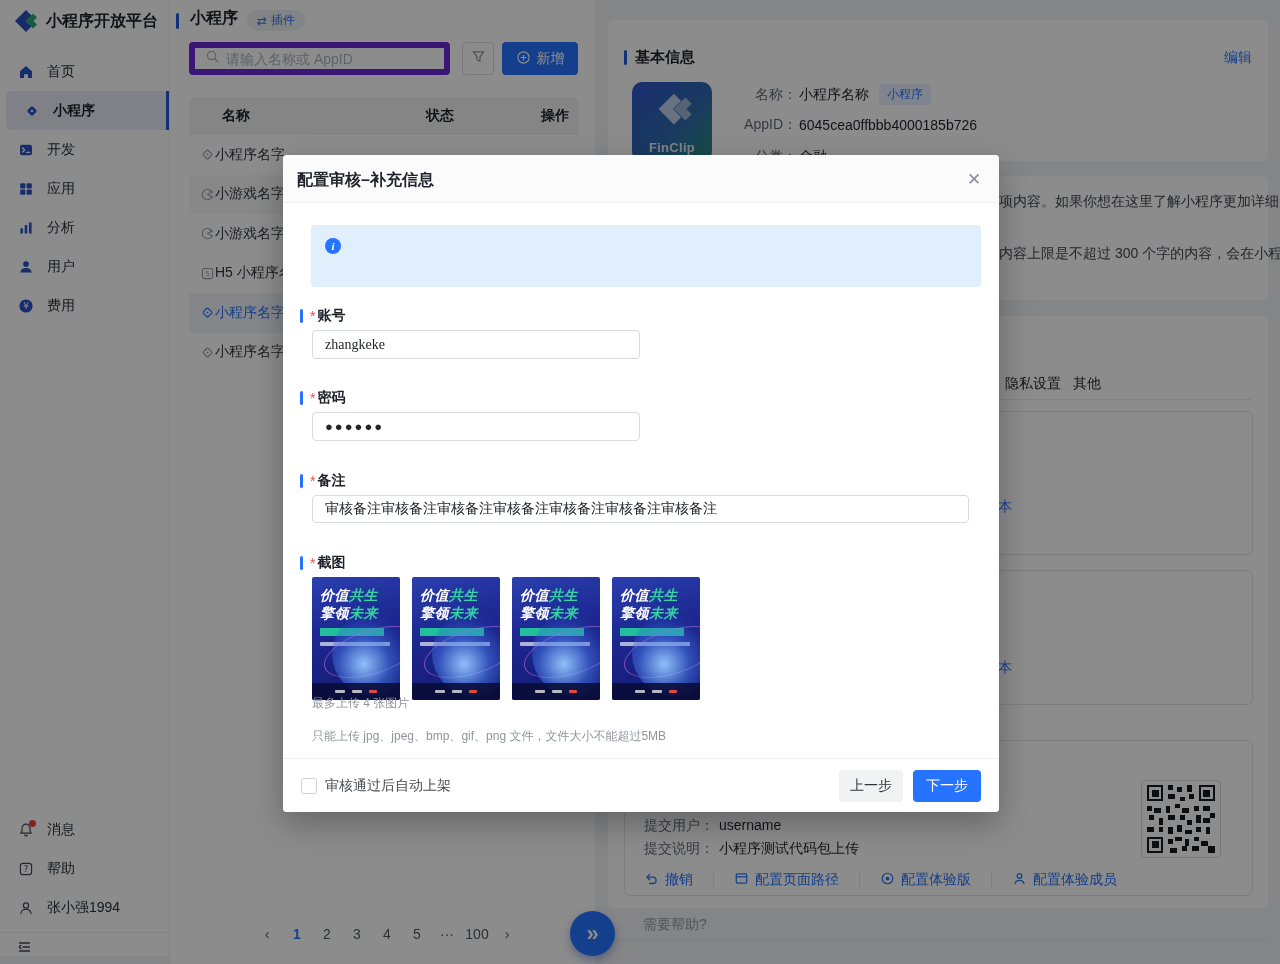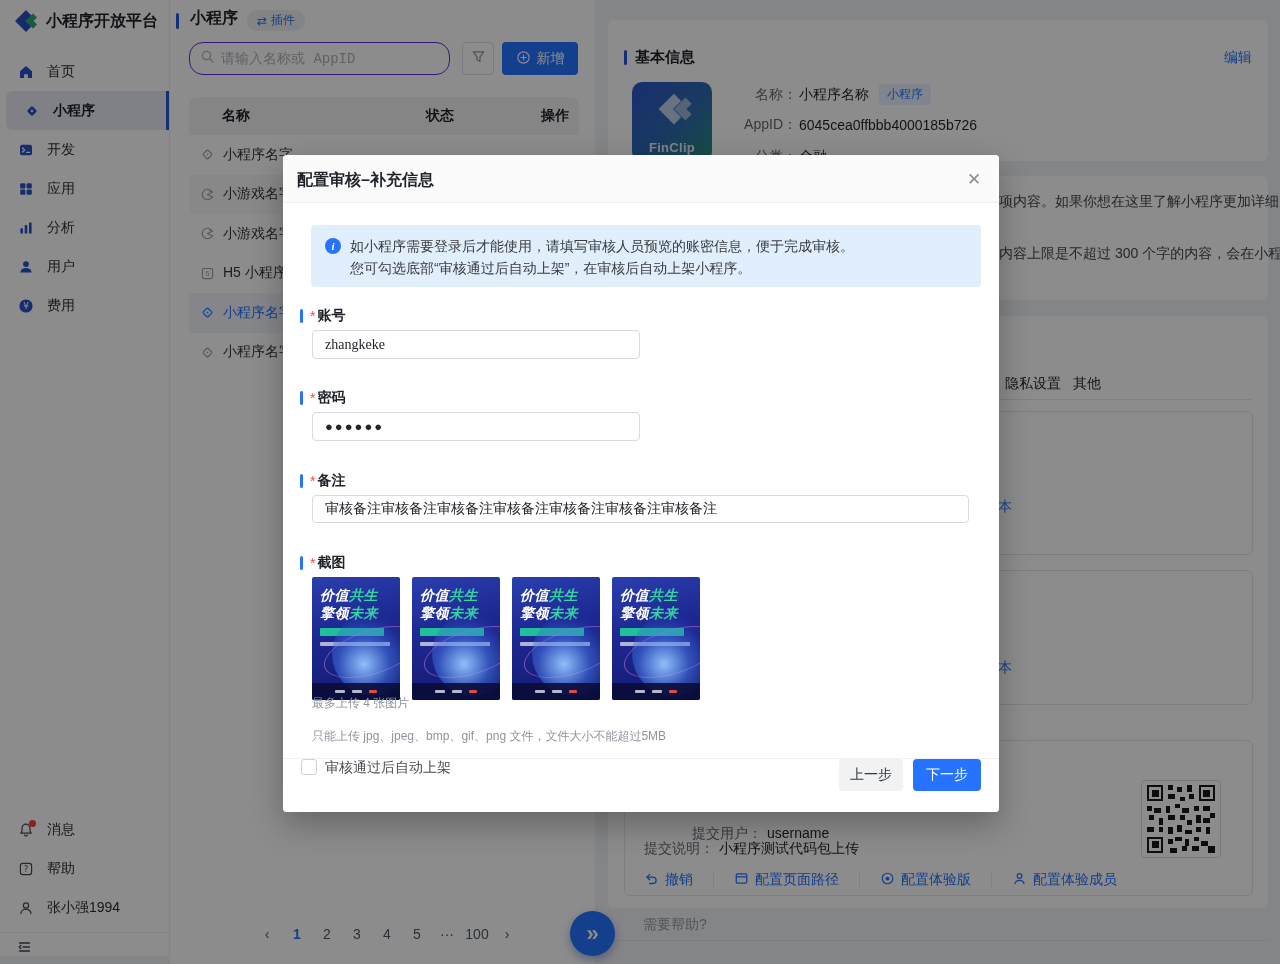--- a/index.html
+++ b/index.html
@@ -19,30 +19,30 @@
   .nav-bottom { position:absolute; top:810px; left:0; right:0; }
   .bell-wrap { position:relative; width:16px; height:16px; flex:0 0 16px; }
   .red-dot { position:absolute; right:-2px; top:-2px; width:7px; height:7px; border-radius:50%; background:#f0413c; }
   .collapse-row { position:absolute; top:932px; left:0; right:0; height:32px; display:flex; align-items:center; padding-left:16px; border-top:1px solid #f0f1f3; cursor:pointer; }
 
   
   .list-panel { position:absolute; left:170px; top:0; width:425px; height:964px; background:#fff; z-index:1; }
   .pt-bar { position:absolute; left:6px; top:13px; width:3px; height:16px; background:#2456d9; border-radius:2px; }
   .page-title { position:absolute; left:20px; top:8px; font-size:16px; font-weight:bold; color:#1f2329; }
   .plugin-pill { position:absolute; left:77px; top:10px; height:21px; padding:0 10px; border-radius:11px; background:#eef0f3; display:flex; align-items:center; gap:4px; font-size:12px; color:#2673ff; cursor:pointer; }
-  .search-box { position:absolute; left:19px; top:42px; width:261px; height:33px; border:1px solid #6d28d9; border-radius:14px; display:flex; align-items:center; padding:0 10px; gap:6px; background:#fff;font-family:Liberation Mono, monospace; }
+  .search-box { position:absolute; left:19px; top:42px; width:261px; height:33px; border:6px solid #6d28d9; border-radius:4px; display:flex; align-items:center; padding:0 10px; gap:6px; background:#fff; }
   .search-box input { border:none; outline:none; width:100%; font-size:14px; color:#33363c; font-family:inherit; }
   .search-box input::placeholder { color:#aeb2b9; }
   .filter-btn { position:absolute; left:292px; top:42px; width:32px; height:33px; border:1px solid #dcdfe6; border-radius:4px; display:flex; align-items:center; justify-content:center; background:#fff; cursor:pointer; }
   .add-btn { position:absolute; left:332px; top:42px; width:76px; height:33px; border:none; border-radius:4px; background:#2673ff; color:#fff; font-size:14px; display:flex; align-items:center; justify-content:center; gap:6px; cursor:pointer; font-family:inherit; }
   .tbl-head { position:absolute; left:19px; top:97px; width:390px; height:38px; background:#f2f3f5; border-radius:8px 8px 0 0; font-size:14px; font-weight:bold; color:#1f2329; }
   .tbl-head span { position:absolute; top:10px; }
   .th-name { left:33px; } .th-status { left:237px; } .th-action { left:352px; }
   .rows { position:absolute; left:19px; top:135px; width:390px; }
-  .row { height:39.5px; display:flex; align-items:center; gap:8px; padding-left:11px; font-size:14px; color:#33363c; cursor:pointer; }
+  .row { height:39.5px; display:flex; align-items:center; padding-left:11px; font-size:14px; color:#33363c; cursor:pointer; }
   .row .rico { width:15px; height:15px; flex:0 0 15px; }
   .row.striped { background:#f7f8fa; }
   .row.selected { background:#f2f5fa; color:#2673ff; }
   .pagination { position:absolute; left:84px; top:920px; display:flex; align-items:center; gap:4px; font-size:14px; color:#4e5969; }
   .pg-item { min-width:26px; height:28px; display:flex; align-items:center; justify-content:center; cursor:pointer; }
   .pg-item.active { color:#2673ff; font-weight:bold; }
 
   
   .detail-panel { position:absolute; left:600px; top:0; width:680px; height:964px; background:#f1f2f4; z-index:1; }
   .card { position:absolute; background:#fff; border-radius:6px; }
@@ -105,21 +105,21 @@
   .p-white { color:#ffffff; } .p-teal { color:#35d6a0; }
   .p-badge { margin:6px 0 0 8px; width:64px; height:8px; background:#1fc09a; border-radius:1px; }
   .p-sub { margin:6px 0 0 8px; width:70px; height:4px; background:rgba(255,255,255,.65); border-radius:1px; }
   .p-globe { position:absolute; bottom:4px; right:-16px; width:84px; height:84px; border-radius:50%; background:radial-gradient(circle at 38% 62%, rgba(150,200,255,.95) 0%, rgba(70,120,230,.55) 35%, rgba(40,70,190,.2) 60%, transparent 72%); }
   .p-ring { position:absolute; bottom:26px; right:-22px; width:100px; height:44px; border:1px solid rgba(210,120,230,.55); border-radius:50%; transform:rotate(-18deg); }
   .p-band { position:absolute; bottom:0; left:0; right:0; height:17px; background:rgba(9,13,55,.88); display:flex; align-items:center; justify-content:center; gap:7px; }
   .p-mark { width:10px; height:3px; background:rgba(255,255,255,.7); border-radius:1px; }
   .p-mark.red { background:#e04a3f; width:8px; }
   .tip { position:absolute; left:29px; font-size:12px; color:#8f959e; }
   .tip-1 { top:540px; } .tip-2 { top:573px; }
-  .modal-footer { position:absolute; left:0; right:0; bottom:0; height:54px; border-top:1px solid #f0f1f3; display:flex; align-items:flex-start; padding:0 18px; border-radius:0 0 4px 4px; background:#fff; }
+  .modal-footer { position:absolute; left:0; right:0; bottom:0; height:54px; border-top:1px solid #f0f1f3; display:flex; align-items:center; padding:0 18px; border-radius:0 0 4px 4px; background:#fff; }
   .checkbox { width:16px; height:16px; border:1px solid #cfd3d9; border-radius:3px; background:#fff; cursor:pointer; }
   .cb-label { margin-left:8px; font-size:14px; color:#494c52; }
   .btn { height:32px; border:none; border-radius:4px; font-size:14px; display:flex; align-items:center; justify-content:center; cursor:pointer; font-family:inherit; }
   .btn-prev { width:64px; background:#f1f2f4; color:#33363c; margin-left:auto; }
   .btn-next { width:68px; background:#2673ff; color:#fff; margin-left:10px; }
 </style>
 </head>
 <body>
 
 <div id="stage">
@@ -363,21 +363,21 @@
       <div class="vbox vbox-3">
         <div class="qr-box">
           <svg viewBox="0 0 29 29" shape-rendering="crispEdges">
             <rect width="29" height="29" fill="#fff"></rect>
             <path fill="#17191c" d="M0 0h7v7H0zM22 0h7v7h-7zM0 22h7v7H0z"></path>
             <path fill="#fff" d="M1 1h5v5H1zM23 1h5v5h-5zM1 23h5v5H1z"></path>
             <path fill="#17191c" d="M2 2h3v3H2zM24 2h3v3h-3zM2 24h3v3H2z"></path>
             <path fill="#17191c" d="M9 0h2v2H9zM13 1h2v2h-2zM17 0h2v3h-2zM9 4h3v2H9zM14 5h2v2h-2zM18 4h2v2h-2zM0 9h2v2H0zM3 10h3v2H3zM8 9h2v3H8zM12 8h2v2h-2zM15 10h3v2h-3zM20 9h2v2h-2zM24 9h3v2h-3zM27 12h2v2h-2zM1 13h2v2H1zM5 14h2v3H5zM9 13h3v2H9zM14 13h2v2h-2zM17 15h2v2h-2zM21 13h2v3h-2zM24 14h3v2h-3zM0 18h3v2H0zM5 18h2v2H5zM9 18h2v3H9zM13 17h2v3h-2zM16 19h3v2h-3zM21 18h2v2h-2zM25 18h2v3h-2zM9 23h2v2H9zM12 22h3v2h-3zM16 23h2v3h-2zM20 22h2v2h-2zM23 24h3v2h-3zM10 27h3v2h-3zM15 26h2v2h-2zM19 26h3v2h-3zM26 26h3v3h-3z"></path>
           </svg>
         </div>
-        <div class="sub-row" style="top:84px;margin-left:48px;">
+        <div class="sub-row" style="top:76px;">
           <span class="sub-label">提交用户：</span>
           <span class="sub-value">username</span>
         </div>
         <div class="sub-row" style="top:99px;">
           <span class="sub-label">提交说明：</span>
           <span class="sub-value">小程序测试代码包上传</span>
         </div>
         <div class="actions-row">
           <span class="action-item">
             <span><svg width="15" height="15" viewBox="0 0 16 16">
@@ -422,24 +422,20 @@
   <div class="overlay"></div>
 
   <div class="modal">
     <div class="modal-header">
       <div class="modal-title">配置审核–补充信息</div>
       <div class="modal-close">✕</div>
     </div>
 
     <div class="alert">
       <span class="info-icon">i</span>
-      <div class="alert-text">
-        <div>如小程序需要登录后才能使用，请填写审核人员预览的账密信息，便于完成审核。</div>
-        <div>您可勾选底部“审核通过后自动上架”，在审核后自动上架小程序。</div>
-      </div>
     </div>
 
     <div class="field-label lb-account">
       <span class="fl-bar"></span>
       <span class="req">*</span>
       <span>账号</span>
     </div>
     <input class="txt-input in-account" type="text" value="zhangkeke" style="">
 
     <div class="field-label lb-password">

